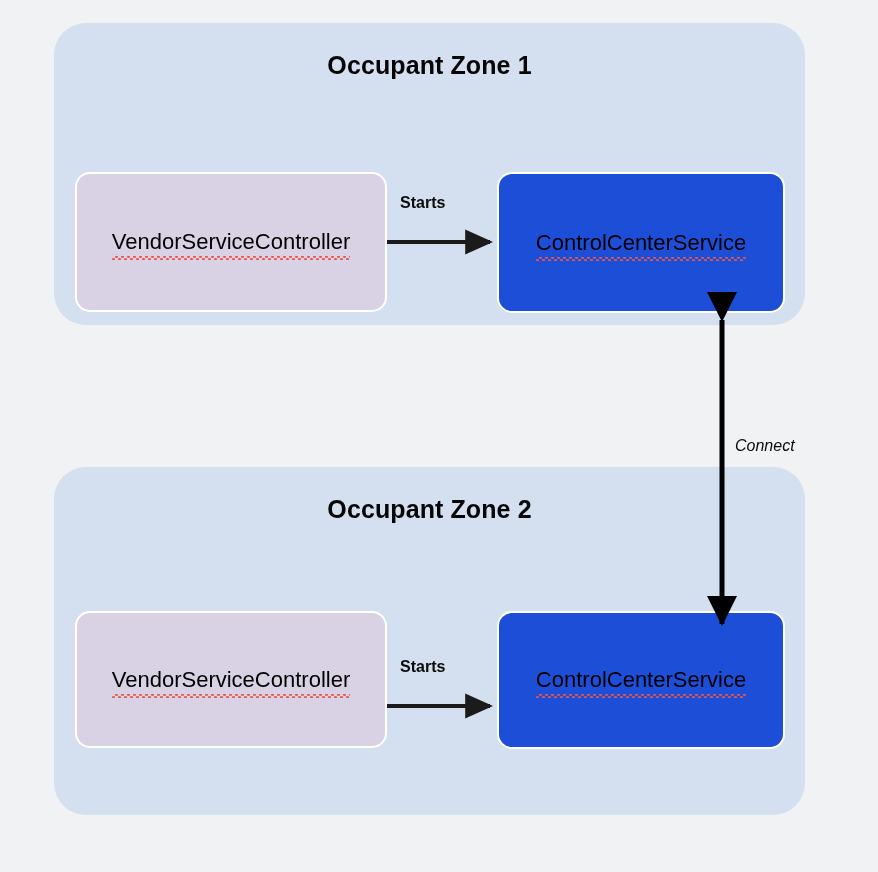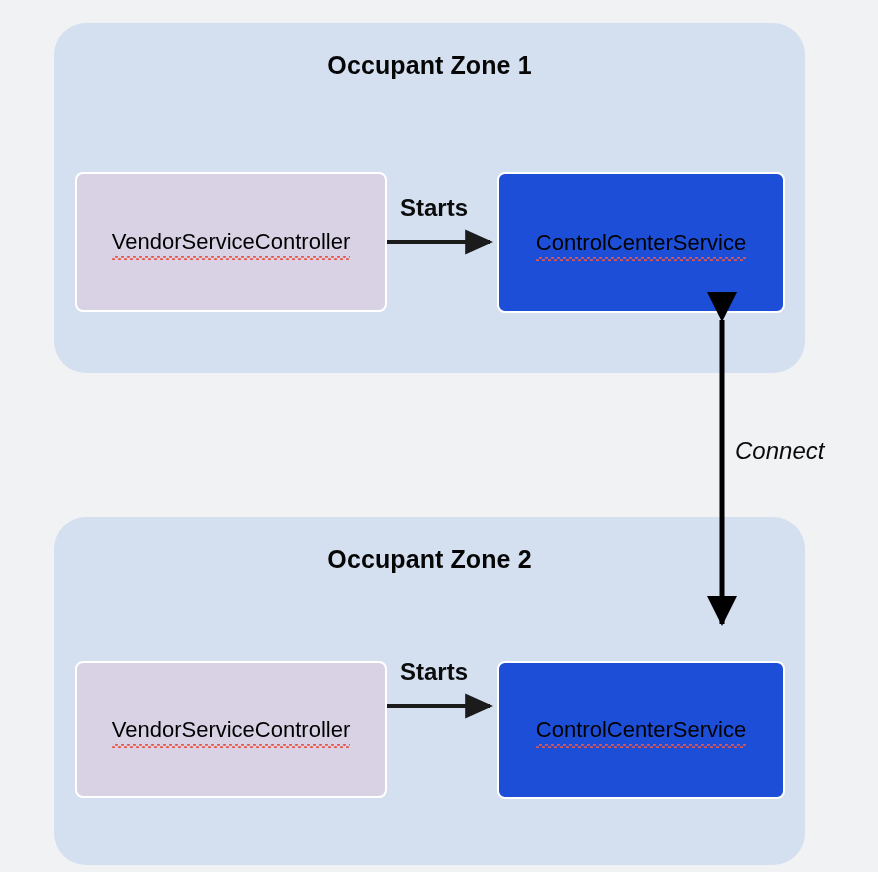--- a/index.html
+++ b/index.html
@@ -23,39 +23,39 @@
     height: 872px;
   }
 
   
   .zone {
     position: absolute;
     background: #d4e0f0;
     border-radius: 32px;
     box-sizing: border-box;
   }
-  #zone-1 { left: 54px;  top: 23px;  width: 751px; height: 350px; }
-  #zone-2 { left: 54px;  top: 517px; width: 751px; height: 348px; }
+  #zone-1 { left: 54px;  top: 23px;  width: 751px; height: 302px; }
+  #zone-2 { left: 54px;  top: 467px; width: 751px; height: 348px; }
 
   .zone-title {
     position: absolute;
     left: 0;
     right: 0;
     top: 28px;
     text-align: center;
     font-size: 25px;
     font-weight: bold;
     color: #060606;
     letter-spacing: 0.1px;
   }
 
   
   .node {
     position: absolute;
-    border-radius: 8px;
+    border-radius: 15px;
     border: 2px solid #ffffff;
     box-sizing: border-box;
     display: flex;
     align-items: center;
     justify-content: center;
   }
   .node-label {
     font-size: 22px;
     color: #000000;
     white-space: nowrap;
@@ -82,21 +82,21 @@
   .node-control { background: #1d4ed8; }
 
   #node-vendor-1  { left: 75px;  top: 172px; width: 312px; height: 140px; }
   #node-control-1 { left: 497px; top: 172px; width: 288px; height: 141px; }
   #node-vendor-2  { left: 75px;  top: 639px; width: 312px; height: 137px; }
   #node-control-2 { left: 497px; top: 639px; width: 288px; height: 138px; }
 
   
   .edge-label {
     position: absolute;
-    font-size: 24px;
+    font-size: 16px;
     color: #0b0b0b;
     white-space: nowrap;
   }
   .edge-label.bold { font-weight: bold; }
 
   #label-starts-1  { left: 400px; top: 194px; }
   #label-starts-2  { left: 400px; top: 658px; }
   #label-connect   { left: 735px; top: 437px; font-weight: normal; font-style: italic; }
 
   

